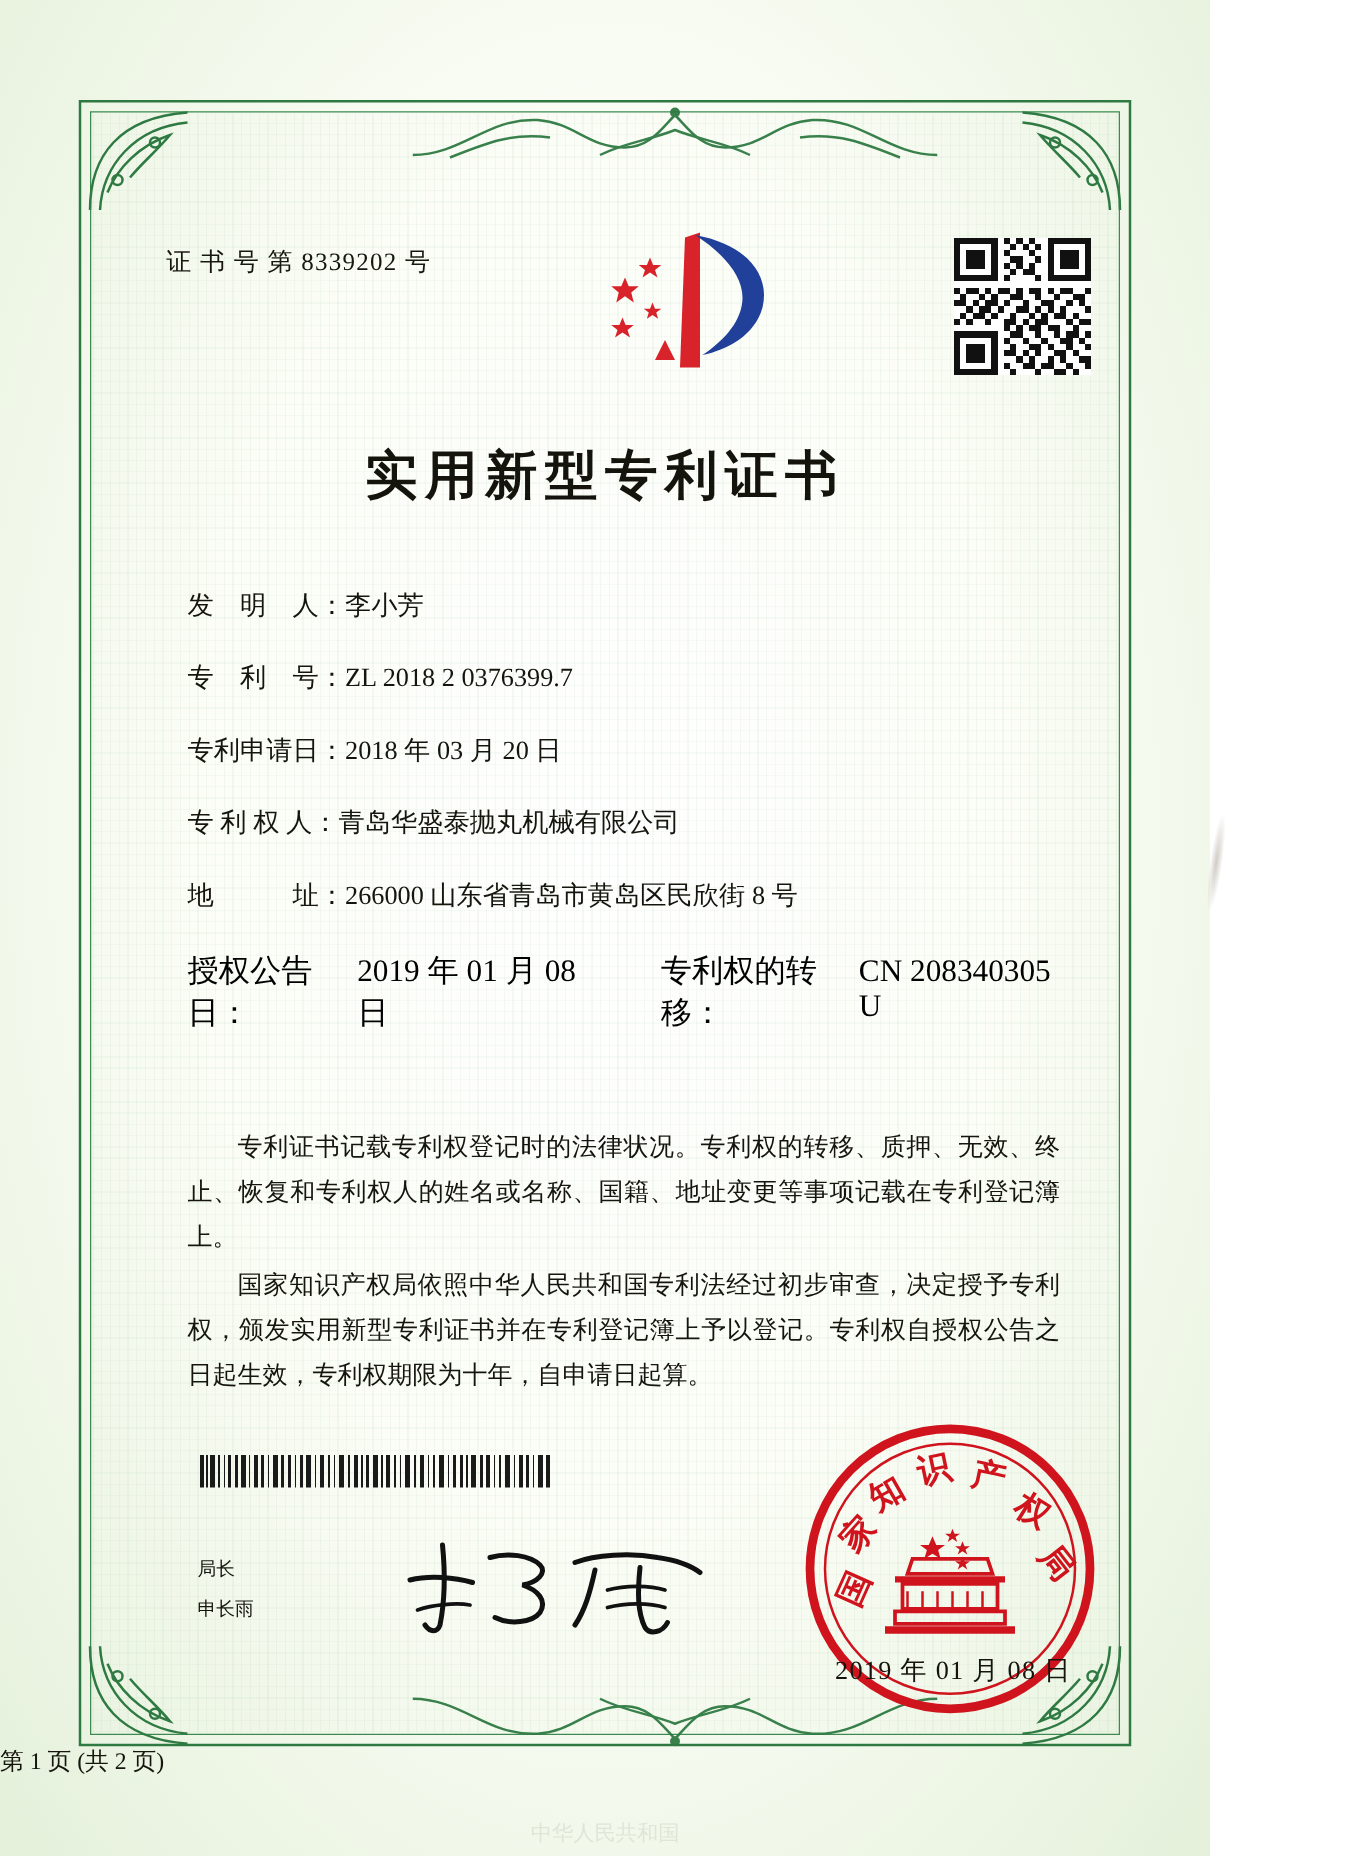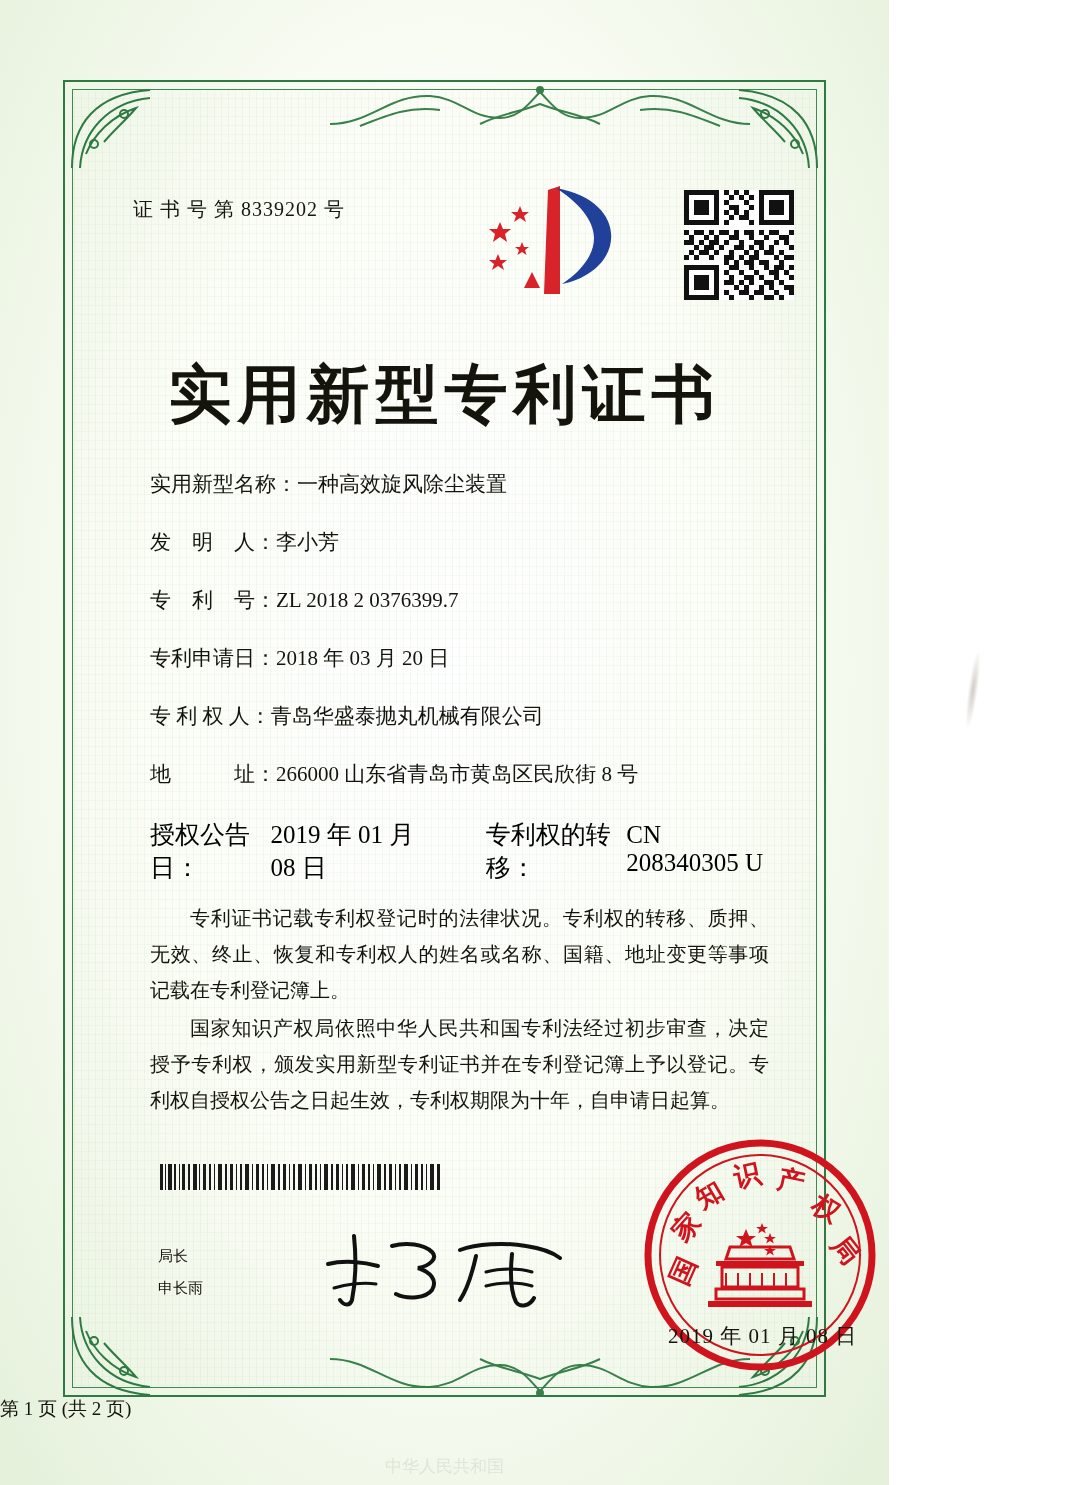--- a/index.html
+++ b/index.html
@@ -4,21 +4,21 @@
 <style>
   html,body{margin:0;padding:0;}
   body{
     width:1080px;height:1485px;
     background:#ffffff;
     font-family:"Liberation Serif", serif;
     overflow:hidden;
   }
   .page{
     position:relative;
-    width:889px;height:1485px;
+    width:968px;height:1485px;
     background:
       radial-gradient(ellipse at 50% 45%, #ffffff 0%, #fbfdf6 48%, #eef6e6 78%, #e4f0da 100%);
     box-sizing:border-box;
   }
   
   .border-outer{
     position:absolute;left:63px;top:80px;right:63px;bottom:88px;
     border:2px solid #2f7a43;
   }
   .border-inner{
@@ -51,21 +51,21 @@
   }
   .logo{position:absolute;left:470px;top:176px;width:160px;height:130px;}
   .qr{
     position:absolute;right:95px;top:190px;width:110px;height:110px;
   }
   .qr svg{display:block;}
 
   .title{
     position:absolute;left:0;right:0;top:352px;
     text-align:center;
-    font-size:63px;
+    font-size:42px;
     letter-spacing:6px;
     font-weight:bold;
     color:#14140d;
     font-family:"DejaVu Sans", sans-serif;
   }
 
   .fields{
     position:absolute;left:150px;top:470px;right:120px;
   }
   .field{
@@ -319,24 +319,20 @@
           <rect x="16" y="21" width="2" height="1"></rect>
         <rect x="19" y="21" width="1" height="1"></rect>
       </g>
     </svg>
   </div>
 
   <div class="title">实用新型专利证书</div>
 
   <div class="fields">
     <div class="field">
-      <span class="f-label">实用新型名称：</span>
-      <span class="f-value">一种高效旋风除尘装置</span>
-    </div>
-    <div class="field">
       <span class="f-label">发　明　人：</span>
       <span class="f-value">李小芳</span>
     </div>
     <div class="field">
       <span class="f-label">专　利　号：</span>
       <span class="f-value">ZL 2018 2 0376399.7</span>
     </div>
     <div class="field">
       <span class="f-label">专利申请日：</span>
       <span class="f-value">2018 年 03 月 20 日</span>

